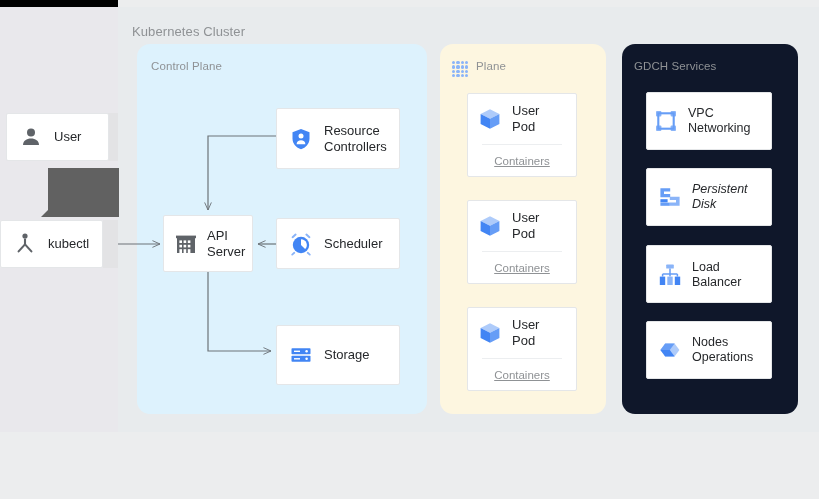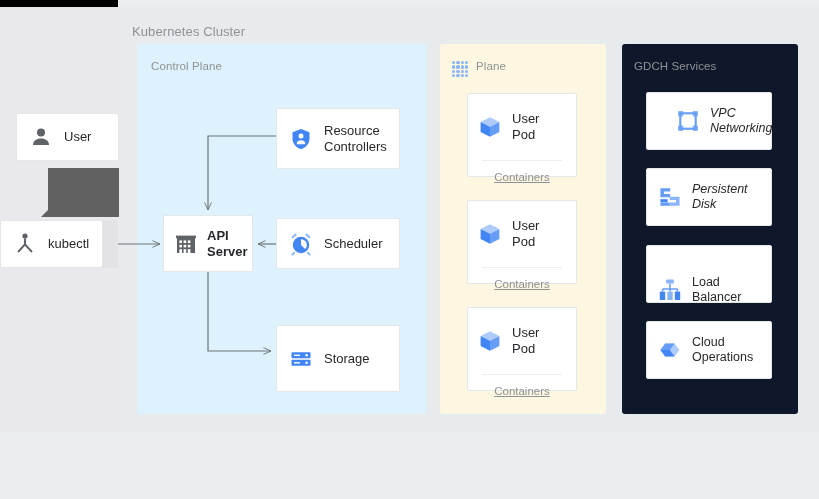--- a/index.html
+++ b/index.html
@@ -21,21 +21,21 @@
   .cluster{
     position:absolute;left:118px;top:7px;width:701px;height:425px;
     background:#e8ebed;
   }
   .cluster-label{
     position:absolute;left:14px;top:17px;
     font-size:13px;color:#8f9295;letter-spacing:.1px;white-space:nowrap;
   }
 
   
-  .group{position:absolute;border-radius:3px;}
+  .group{position:absolute;border-radius:13px;}
   .group-title{
     position:absolute;top:16px;font-size:11.5px;color:#8f9295;
     letter-spacing:.1px;white-space:nowrap;
   }
 
   .grp-control{left:137px;top:44px;width:290px;height:370px;background:#ddf2fd;}
   .grp-control .group-title{left:14px;}
   .grp-nodes{left:440px;top:44px;width:166px;height:370px;background:#fdf6e0;}
   .grp-nodes .group-title{left:36px;}
   .grp-gdch{left:622px;top:44px;width:176px;height:370px;background:#0f172a;}
@@ -51,34 +51,34 @@
     position:absolute;background:#fff;border:1px solid #e4e6e8;border-radius:2px;
     box-sizing:border-box;
   }
   .card-row{display:flex;align-items:center;height:100%;padding:0 12px;gap:11px;}
   .card-label{font-size:13px;color:#26282b;line-height:1.22;}
   .card-label.sm{font-size:12.5px;}
 
   .ico{flex:0 0 auto;width:24px;height:24px;display:block;}
 
   
-  .box-user{left:16px;top:113px;width:103px;height:48px;}
+  .box-user{left:6px;top:113px;width:103px;height:48px;}
   .box-kubectl{left:0px;top:220px;width:103px;height:48px;}
 
   
   .box-rc{left:276px;top:108px;width:124px;height:61px;}
-  .box-api{left:163px;top:215px;width:90px;height:57px;font-weight:bold;}
+  .box-api{left:163px;top:215px;width:90px;height:57px;}
   .box-sched{left:276px;top:218px;width:124px;height:51px;}
-  .box-storage{left:276px;top:325px;width:124px;height:67px;}
+  .box-storage{left:276px;top:325px;width:124px;height:60px;}
 
   
   .pod{position:absolute;background:#fff;border:1px solid #e4e6e8;border-radius:2px;
        box-sizing:border-box;width:110px;height:84px;left:467px;}
   .pod.p1{top:93px;} .pod.p2{top:200px;} .pod.p3{top:307px;}
-  .pod-top{display:flex;align-items:center;height:50px;padding:8px 10px;gap:10px;}
+  .pod-top{display:flex;align-items:center;height:50px;padding:0 10px;gap:10px;}
   .pod-div{height:1px;background:#eceef0;margin:0 14px;}
   .pod-sub{display:flex;align-items:center;justify-content:center;height:32px;
            font-size:11.5px;color:#8f9295;text-decoration:underline;}
 
   
   .svc{position:absolute;background:#fff;border:1px solid #e4e6e8;border-radius:2px;
        box-sizing:border-box;width:126px;height:58px;left:646px;}
   .svc.s1{top:92px;} .svc.s2{top:168px;} .svc.s3{top:245px;} .svc.s4{top:321px;}
 
   
@@ -272,21 +272,21 @@
         <path d="M2.6 7 L12 11.8 L12 21.8 L2.6 17 Z" fill="#4285f4"></path>
         <path d="M21.4 7 L12 11.8 L12 21.8 L21.4 17 Z" fill="#669df6"></path>
       </svg>
       <span class="card-label">User Pod</span>
     </div>
     <div class="pod-div"></div>
     <div class="pod-sub">Containers</div>
   </div>
 
   <div class="svc s1">
-    <div class="card-row" style="padding:0 29px;gap:10px;font-style:italic;">
+    <div class="card-row" style="padding:0 7px;gap:10px;">
       <svg class="ico" viewBox="0 0 24 24">
         <rect x="2" y="2" width="5.4" height="5.4" rx="1" fill="#8ab4f8"></rect>
         <rect x="16.6" y="2" width="5.4" height="5.4" rx="1" fill="#8ab4f8"></rect>
         <rect x="2" y="16.6" width="5.4" height="5.4" rx="1" fill="#8ab4f8"></rect>
         <rect x="16.6" y="16.6" width="5.4" height="5.4" rx="1" fill="#8ab4f8"></rect>
         <rect x="4.3" y="4.3" width="15.4" height="15.4" fill="none" stroke="#669df6" stroke-width="2.1"></rect>
       </svg>
       <span class="card-label sm">VPC Networking</span>
     </div>
   </div>
@@ -297,36 +297,36 @@
         <path d="M2.4 3.2 h9.8 v3.4 h-6.2 v2.3 h6.2 v3.4 H2.4 Z" fill="#669df6"></path>
         <path d="M21.6 20.8 h-9.8 v-3.4 h6.2 v-2.3 h-6.2 v-3.4 h9.8 Z" fill="#8ab4f8"></path>
         <rect x="2.4" y="14.2" width="7.2" height="3.2" fill="#4285f4"></rect>
         <rect x="2.4" y="17.6" width="9.4" height="3.2" fill="#669df6"></rect>
       </svg>
       <span class="card-label sm">Persistent Disk</span>
     </div>
   </div>
 
   <div class="svc s3">
-    <div class="card-row" style="padding:16px 11px;gap:10px;align-items:center;">
+    <div class="card-row" style="padding:1px 11px;gap:10px;align-items:center;">
       <svg class="ico" viewBox="0 0 24 24">
         <rect x="8.2" y="1.6" width="7.6" height="4" rx="0.6" fill="#8ab4f8"></rect>
         <path d="M4.6 11 h14.8 M12 5.6 v5.4 M4.6 11 v2.4 M12 11 v2.4 M19.4 11 v2.4" stroke="#669df6" stroke-width="1.5" fill="none"></path>
         <rect x="1.8" y="13.6" width="5.4" height="8.4" fill="#4285f4"></rect>
         <rect x="9.3" y="13.6" width="5.4" height="8.4" fill="#8ab4f8"></rect>
         <rect x="16.8" y="13.6" width="5.4" height="8.4" fill="#4285f4"></rect>
       </svg>
       <span class="card-label sm">Load Balancer</span>
     </div>
   </div>
 
   <div class="svc s4">
     <div class="card-row" style="padding:0 11px;gap:10px;">
       <svg class="ico" viewBox="0 0 24 24">
         <path d="M7.2 5.4 L16.6 5.4 L21.4 12 L16.6 18.6 L7.2 18.6 L2.4 12 Z" fill="#aecbfa"></path>
         <path d="M2.4 12 L7.2 18.6 L16.6 18.6 L11.8 12 Z" fill="#4285f4"></path>
         <path d="M2.4 12 L7.2 5.4 L16.6 5.4 L11.8 12 Z" fill="#669df6"></path>
       </svg>
-      <span class="card-label sm">Cloud Operations</span>
+      <span class="card-label sm">Nodes Operations</span>
     </div>
   </div>
 
 </div>
 
 </body></html>

